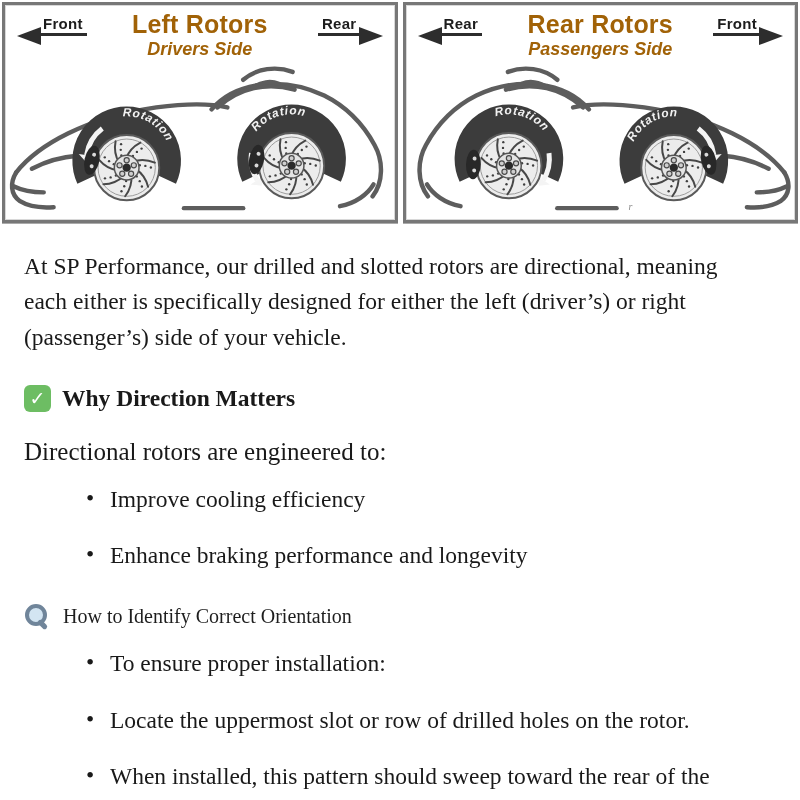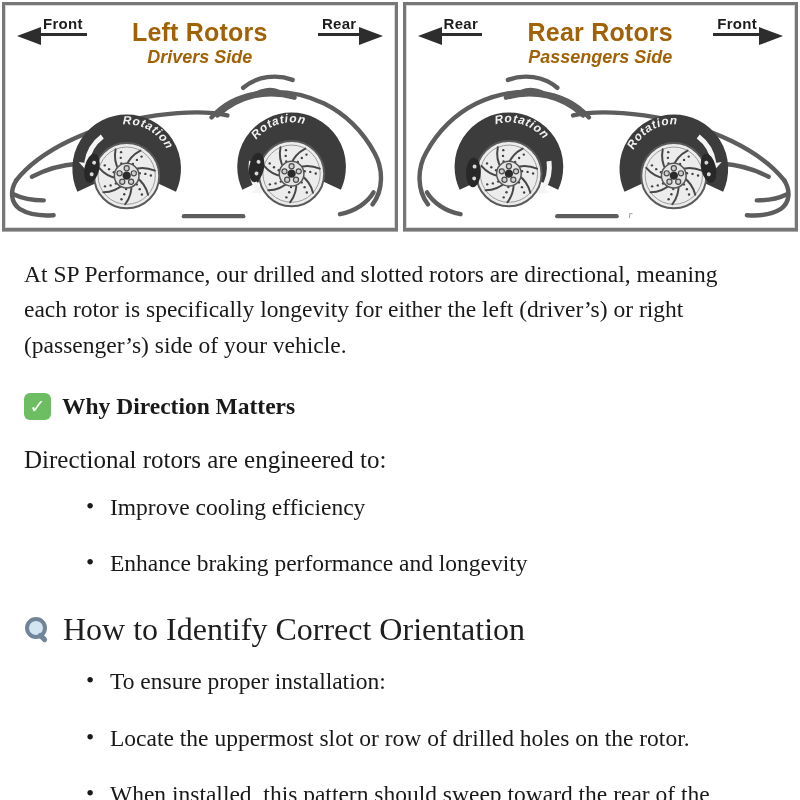--- a/index.html
+++ b/index.html
@@ -6,41 +6,41 @@
   body{
     width:800px;height:800px;overflow:hidden;background:#ffffff;
     font-family:"Liberation Serif", serif;color:#191919;
   }
   
   .diagram{display:flex;gap:5px;padding:2px 2px 0 2px;box-sizing:border-box;}
   .panel{
     flex:1;border:3px solid #777;background:#fff;position:relative;
     box-shadow:inset 0 0 0 1px #d8d8d8, 0 1px 0 #aaa;
   }
-  .panel-header{position:relative;height:50px;padding-top:15px;}
+  .panel-header{position:relative;height:50px;padding-top:7px;}
   .dir{position:absolute;top:10px;display:flex;align-items:flex-end;}
   .dir-left{left:12px;}
   .dir-right{right:12px;}
   .tri{width:0;height:0;border-top:9px solid transparent;border-bottom:9px solid transparent;margin-bottom:-9px;}
   .tri-left{border-right:24px solid #2d2d2d;margin-right:-2px;}
   .tri-right{border-left:24px solid #2d2d2d;margin-left:-2px;}
   .dir-label{
     font-family:"Liberation Sans", sans-serif;font-weight:700;font-size:15px;
     border-bottom:3px solid #2d2d2d;padding:0 4px 1px 4px;letter-spacing:.3px;color:#1d1d1d;
   }
   .panel-titles{text-align:center;font-family:"Liberation Sans", sans-serif;color:#a16207;}
   .panel-title{font-size:25px;font-weight:700;line-height:1.02;letter-spacing:.2px;}
   .panel-subtitle{font-size:18px;font-weight:700;font-style:italic;margin-top:1px;}
   .car-svg{display:block;width:100%;height:158px;}
   .stray-mark{position:absolute;left:223px;bottom:8px;font-size:10px;color:#8a8a8a;font-style:italic;}
   
   main{padding:12px 24px 0 24px;}
   .intro{font-size:23.5px;line-height:1.5;max-width:726px;margin:14px 0 0 0;}
   h2.section{display:flex;align-items:center;margin:30px 0 0 0;font-size:23.5px;font-weight:700;gap:11px;}
-  h2.section.regular{font-weight:400;font-size:32px;color:#1e1e1e;gap:12px;}
+  h2.section.regular{font-weight:400;font-size:20px;color:#1e1e1e;gap:12px;}
   .lead{font-size:25px;margin:26px 0 0 0;}
   ul.bullets{list-style:none;margin:16px 0 0 0;padding:0 0 0 62px;}
   ul.bullets li{font-size:23.5px;line-height:1.5;position:relative;padding-left:24px;max-width:662px;}
   ul.bullets li::before{content:"\2022";position:absolute;left:0;top:-1px;}
   ul.bullets li + li{margin-top:21px;}
   
   .emoji-check{
     width:27px;height:27px;border-radius:6px;background:#6dbd63;flex:0 0 auto;
     display:inline-flex;align-items:center;justify-content:center;
   }
@@ -315,21 +315,21 @@
           <circle cx="-1" cy="-6" r="2" fill="#d9d9d9"></circle>
           <circle cx="-1" cy="6" r="2" fill="#d9d9d9"></circle>
         </g>
       </svg>
     <span class="stray-mark">r</span>
   </div>
 
 </div>
 
 <main>
-  <p class="intro">At SP Performance, our drilled and slotted rotors are directional, meaning each rotor is specifically longevity for either the left (driver’s) or right (passenger’s) side of your vehicle.</p>
+  <p class="intro">At SP Performance, our drilled and slotted rotors are directional, meaning each either is specifically designed for either the left (driver’s) or right (passenger’s) side of your vehicle.</p>
 
   <h2 class="section">
     <span class="emoji-check"></span>
     <span>Why Direction Matters</span>
   </h2>
 
   <p class="lead">Directional rotors are engineered to:</p>
 
   <ul class="bullets">
     <li>Improve cooling efficiency</li>

